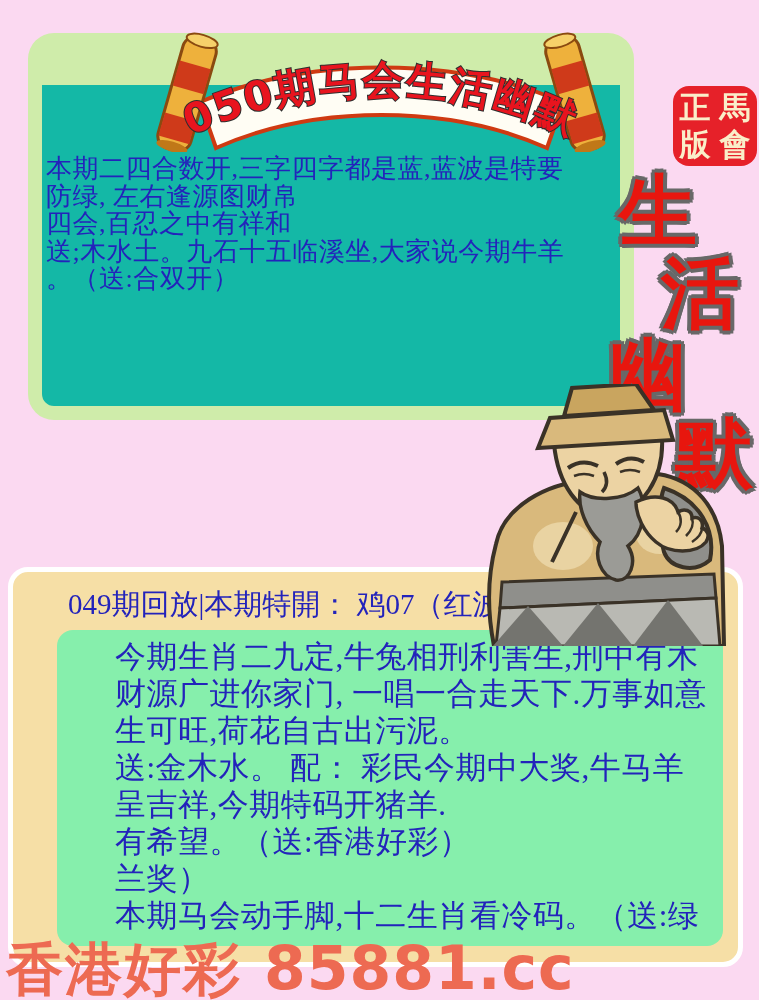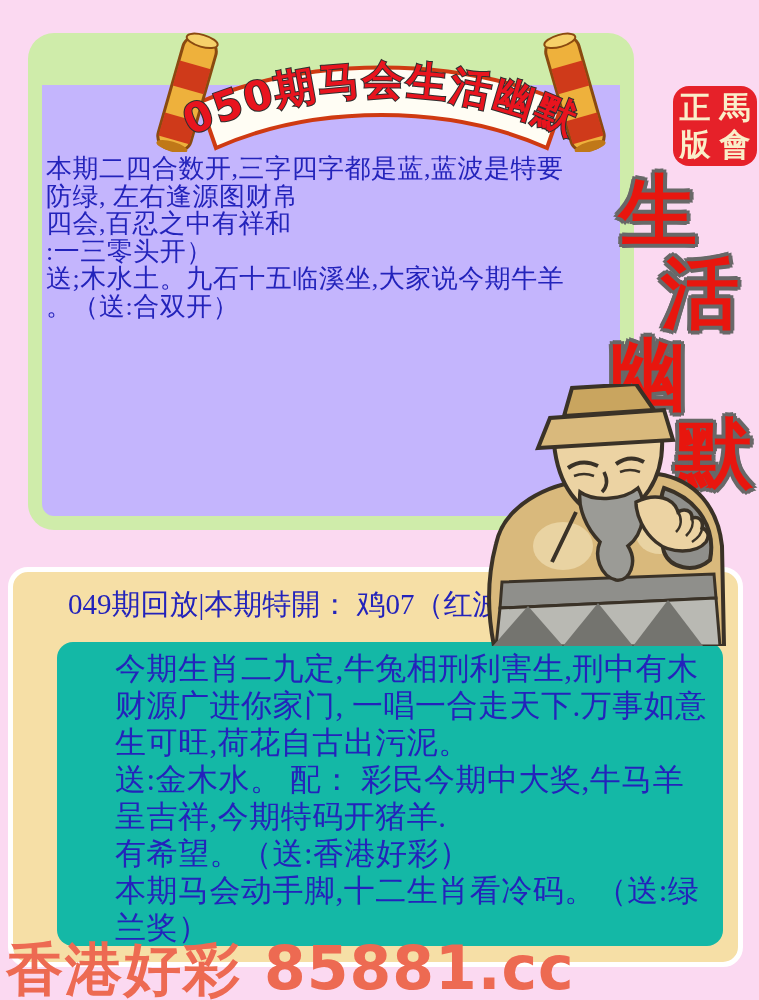--- a/index.html
+++ b/index.html
@@ -3,22 +3,22 @@
 <meta charset="utf-8">
 <style>
   html,body{margin:0;padding:0;}
   body{
     width:759px;height:1000px;position:relative;overflow:hidden;
     background:#fbd9f1;
     font-family:"Liberation Serif","DejaVu Serif",serif;
   }
   
   .box1{
-    position:absolute;left:28px;top:33px;width:606px;height:497px;
-    box-sizing:border-box;background:#c4b5fd;
+    position:absolute;left:28px;top:33px;width:606px;height:387px;
+    box-sizing:border-box;background:#14b8a6;
     border:14px solid #cfecaa;border-top-width:52px;border-radius:26px;
     z-index:1;
   }
   .box1-text{
     padding:70px 2px 0 4px;color:#2323bb;
     font-size:26px;line-height:27.5px;letter-spacing:0.5px;
   }
   .tline{white-space:nowrap;}
   
   .banner{position:absolute;left:148px;top:30px;width:468px;height:122px;z-index:5;}
@@ -49,23 +49,23 @@
   .box2{
     position:absolute;left:8px;top:567px;width:735px;height:400px;
     box-sizing:border-box;background:#f6dfa6;
     border:5px solid #ffffff;border-radius:20px;z-index:2;
   }
   .box2-header{
     padding:13px 0 0 55px;color:#2323bb;font-size:29px;white-space:nowrap;
   }
   .box2-content{
     position:absolute;left:44px;top:58px;right:15px;bottom:16px;
-    background:#14b8a6;border-radius:16px;overflow:hidden;
+    background:#86efac;border-radius:16px;overflow:hidden;
     padding:8px 0 0 58px;box-sizing:border-box;
-    color:#2323bb;font-size:31px;line-height:37px;letter-spacing:0.5px;margin-top:12px;
+    color:#2323bb;font-size:31px;line-height:37px;letter-spacing:0.5px;
   }
   
   .footer{
     position:absolute;left:6px;top:932px;z-index:10;white-space:nowrap;
     font-family:"DejaVu Sans","Liberation Sans",sans-serif;
     font-weight:bold;color:#ed6a52;
   }
   .footer .site-name{font-size:57px;letter-spacing:2px;}
   .footer .site-url{font-size:60px;margin-left:22px;letter-spacing:1px;}
   .arc-title{
@@ -75,21 +75,20 @@
   }
 </style>
 </head>
 <body>
 
 <div class="box1">
   <div class="box1-text">
     <div class="tline">本期二四合数开,三字四字都是蓝,蓝波是特要</div>
     <div class="tline">防绿, 左右逢源图财帛</div>
     <div class="tline">四会,百忍之中有祥和</div>
-    <div class="tline">:一三零头开）</div>
     <div class="tline">送;木水土。九石十五临溪坐,大家说今期牛羊</div>
     <div class="tline">。（送:合双开）</div>
   </div>
 </div>
 
 <div class="banner">
   <svg width="468" height="122" viewBox="0 0 468 122">
 
     <path d="M 52,72 C 162,26 306,26 415,72 L 399,118 C 300,74 167,74 68,118 Z" fill="#fffdf4" stroke="#cf3a12" stroke-width="4"></path>
 
@@ -131,22 +130,22 @@
 
 <div class="box2">
   <div class="box2-header">049期回放|本期特開： 鸡07（红波/火行）</div>
   <div class="box2-content">
     <div class="tline">今期生肖二九定,牛兔相刑利害生,刑中有木</div>
     <div class="tline">财源广进你家门, 一唱一合走天下.万事如意</div>
     <div class="tline">生可旺,荷花自古出污泥。</div>
     <div class="tline">送:金木水。 配： 彩民今期中大奖,牛马羊</div>
     <div class="tline">呈吉祥,今期特码开猪羊.</div>
     <div class="tline">有希望。（送:香港好彩）</div>
+    <div class="tline">兰奖）</div>
     <div class="tline">本期马会动手脚,十二生肖看冷码。（送:绿</div>
-    <div class="tline">兰奖）</div>
   </div>
 </div>
 
 <div class="mascot">
   <svg width="260" height="262" viewBox="0 0 260 262">
 
     <path d="M28,160 C36,122 78,100 120,96 L190,90 C228,96 250,124 254,162 L256,262 L26,262 C18,222 20,190 28,160 Z" fill="#d9b97c" stroke="#3a3227" stroke-width="4"></path>
     <ellipse cx="95" cy="162" rx="30" ry="24" fill="#e9d3a2"></ellipse>
     <ellipse cx="192" cy="150" rx="24" ry="20" fill="#e9d3a2"></ellipse>
     <path d="M108,128 L84,178 M172,124 L204,168" stroke="#3a3227" stroke-width="4" fill="none"></path>

